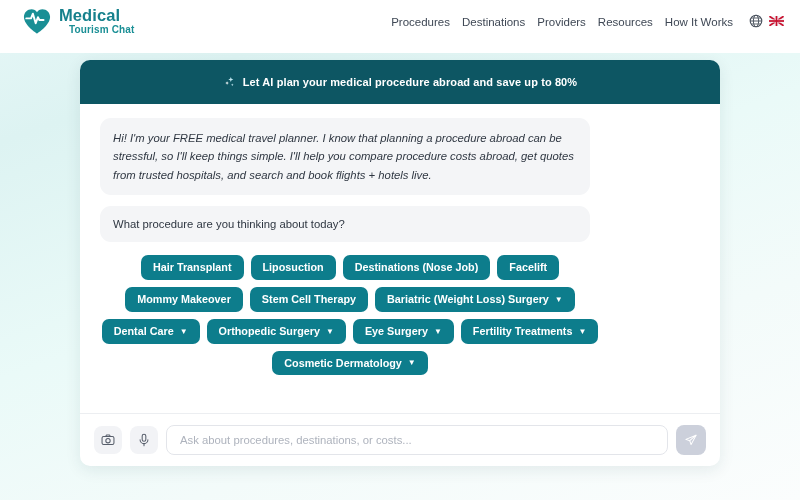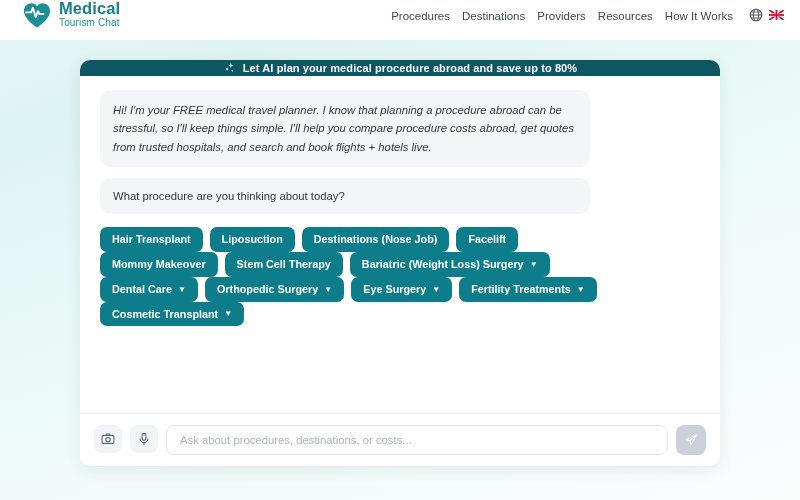--- a/index.html
+++ b/index.html
@@ -11,21 +11,21 @@
     font-family: "Liberation Sans", sans-serif;
   }
 
   body {
     background: linear-gradient(160deg, #e6f7f7 0%, #ddf3f2 18%, #eafaf8 48%, #f3fbfa 72%, #fbfdfd 100%);
     position: relative;
   }
 
   
   .header {
-    height: 40px;
+    height: 53px;
     background: #ffffff;
     display: flex;
     align-items: center;
     padding: 0 16px 11px 22px;
     position: relative;
     z-index: 5;
   }
 
   .logo-wrap {
     display: flex;
@@ -48,24 +48,25 @@
     display: block;
     font-size: 16.5px;
     font-weight: 700;
     color: #16808c;
     letter-spacing: .1px;
     line-height: 1.05;
   }
   .logo-sub {
     display: block;
     font-size: 10px;
-    font-weight: 400;
+    font-weight: 700;
     color: #1a8f95;
     letter-spacing: .15px;
     line-height: 1.25;
+    margin-left: 10px;
   }
 
   .nav {
     display: flex;
     align-items: flex-end;
     gap: 12px;
     margin-left: auto;
   }
 
   .nav-link {
@@ -114,21 +115,21 @@
     height: 406px;
     background: #ffffff;
     border-radius: 10px;
     box-shadow: 0 4px 16px rgba(20,60,70,.09);
     display: flex;
     flex-direction: column;
     overflow: hidden;
   }
 
   .card-banner {
-    height: 16px;
+    height: 44px;
     background: #0d5663;
     display: flex;
     align-items: center;
     justify-content: center;
     gap: 7px;
     flex: none;
   }
 
   .sparkle-icon { width: 13px; height: 13px; display: block; }
 
@@ -158,22 +159,23 @@
   .bubble.intro { margin-bottom: 11px; font-style: italic; }
 
   .bubble.question {
     padding: 9px 13px;
     margin-bottom: 13px;
   }
 
   .chips {
     display: flex;
     flex-wrap: wrap;
-    gap: 0 7px;
+    gap: 7px 7px;
     max-width: 500px;
+    justify-content: center;
   }
 
   .chip {
     background: #0d7d8c;
     color: #ffffff;
     font-size: 10.8px;
     font-weight: 700;
     border: none;
     border-radius: 7px;
     padding: 7px 12px;
@@ -192,20 +194,21 @@
     position: relative;
     top: .5px;
   }
 
   
   .composer {
     flex: none;
     border-top: 1px solid #eceef1;
     padding: 11px 14px;
     display: flex;
+    align-items: center;
     gap: 8px;
   }
 
   .icon-btn {
     width: 28px;
     height: 28px;
     border-radius: 8px;
     background: #f2f3f6;
     border: none;
     display: flex;
@@ -337,21 +340,21 @@
         </button>
       <button class="chip">
           <span>Eye Surgery</span>
           <span class="caret">▼</span>
         </button>
       <button class="chip">
           <span>Fertility Treatments</span>
           <span class="caret">▼</span>
         </button>
       <button class="chip">
-          <span>Cosmetic Transplant</span>
+          <span>Cosmetic Dermatology</span>
           <span class="caret">▼</span>
         </button>
     </div>
   </div>
 
   <div class="composer">
     <button class="icon-btn">
       <svg viewBox="0 0 20 20">
         <rect x="1.5" y="5" width="17" height="11.5" rx="2.2" fill="none" stroke="#575e6b" stroke-width="1.5"></rect>
         <path d="M6.6 5l1.3-2.1h4.2L13.4 5" fill="none" stroke="#575e6b" stroke-width="1.5" stroke-linejoin="round"></path>

